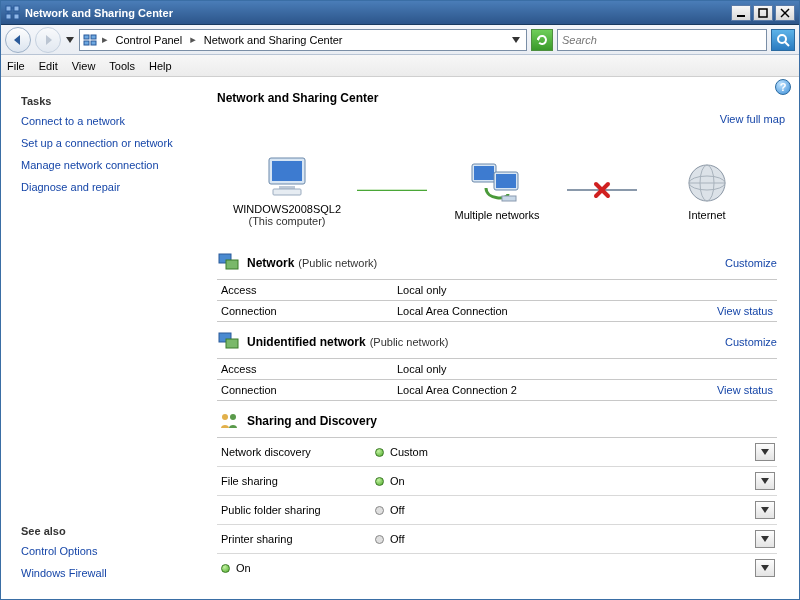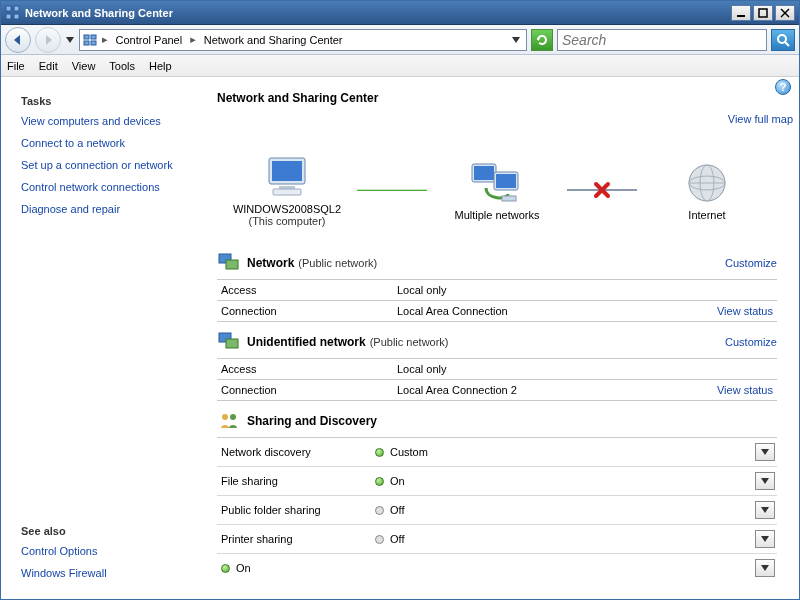--- a/index.html
+++ b/index.html
@@ -73,21 +73,21 @@
     background: linear-gradient(#6fce5a,#3a9a2a);
     display:flex; align-items:center; justify-content:center;
     color:#fff; font-weight:bold;
   }
   .searchbox {
     width: 210px; height:22px;
     background:#fff; border:1px solid #7a8ea6;
     display:flex; align-items:center;
   }
   .searchbox input {
-    flex:1; border:none; outline:none; font-size:14px; font-style:italic; color:#888; padding:0 4px;
+    flex:1; border:none; outline:none; font-size:11px; font-style:italic; color:#888; padding:0 4px;
     background:transparent;
   }
   .searchbtn {
     width:24px; height:22px;
     background: linear-gradient(#5db3e8,#2a7bc0);
     border:1px solid #2a6aa0;
     display:flex; align-items:center; justify-content:center;
     color:#fff;
   }
   
@@ -122,21 +122,21 @@
     flex:1;
     padding: 14px 16px 0 0;
     position:relative;
     overflow:hidden;
   }
   .mainpane h2 {
     margin: 0 0 8px 6px; font-size: 12px; font-weight:bold;
   }
   .maplink {
     position:absolute;
-    top: 36px; right: 6px;
+    top: 36px; right: 14px;
     color:#1646a8; cursor:pointer;
   }
   .helpbtn {
     position:absolute;
     top: 2px; right: 8px;
     width:16px; height:16px; border-radius:50%;
     background: radial-gradient(circle at 35% 30%, #bfe3ff, #3d8fd8);
     border:1px solid #2a6aa0;
     color:#fff; font-weight:bold; font-size:11px;
     display:flex; align-items:center; justify-content:center;
@@ -298,24 +298,23 @@
   <span>File</span>
   <span>Edit</span>
   <span>View</span>
   <span>Tools</span>
   <span>Help</span>
 </div>
 
 <div class="content">
   <div class="leftpane">
     <h3>Tasks</h3>
-    <div class="task-link">View computers and devices</div>
     <div class="task-link">Connect to a network</div>
     <div class="task-link">Set up a connection or network</div>
-    <div class="task-link">Control network connections</div>
+    <div class="task-link">Manage network connection</div>
     <div class="task-link">Diagnose and repair</div>
     <div class="spacer"></div>
     <h3>See also</h3>
     <div class="task-link">Control Options</div>
     <div class="task-link">Windows Firewall</div>
   </div>
 
   <div class="mainpane">
     <div class="helpbtn">?</div>
     <h2>Network and Sharing Center</h2>

